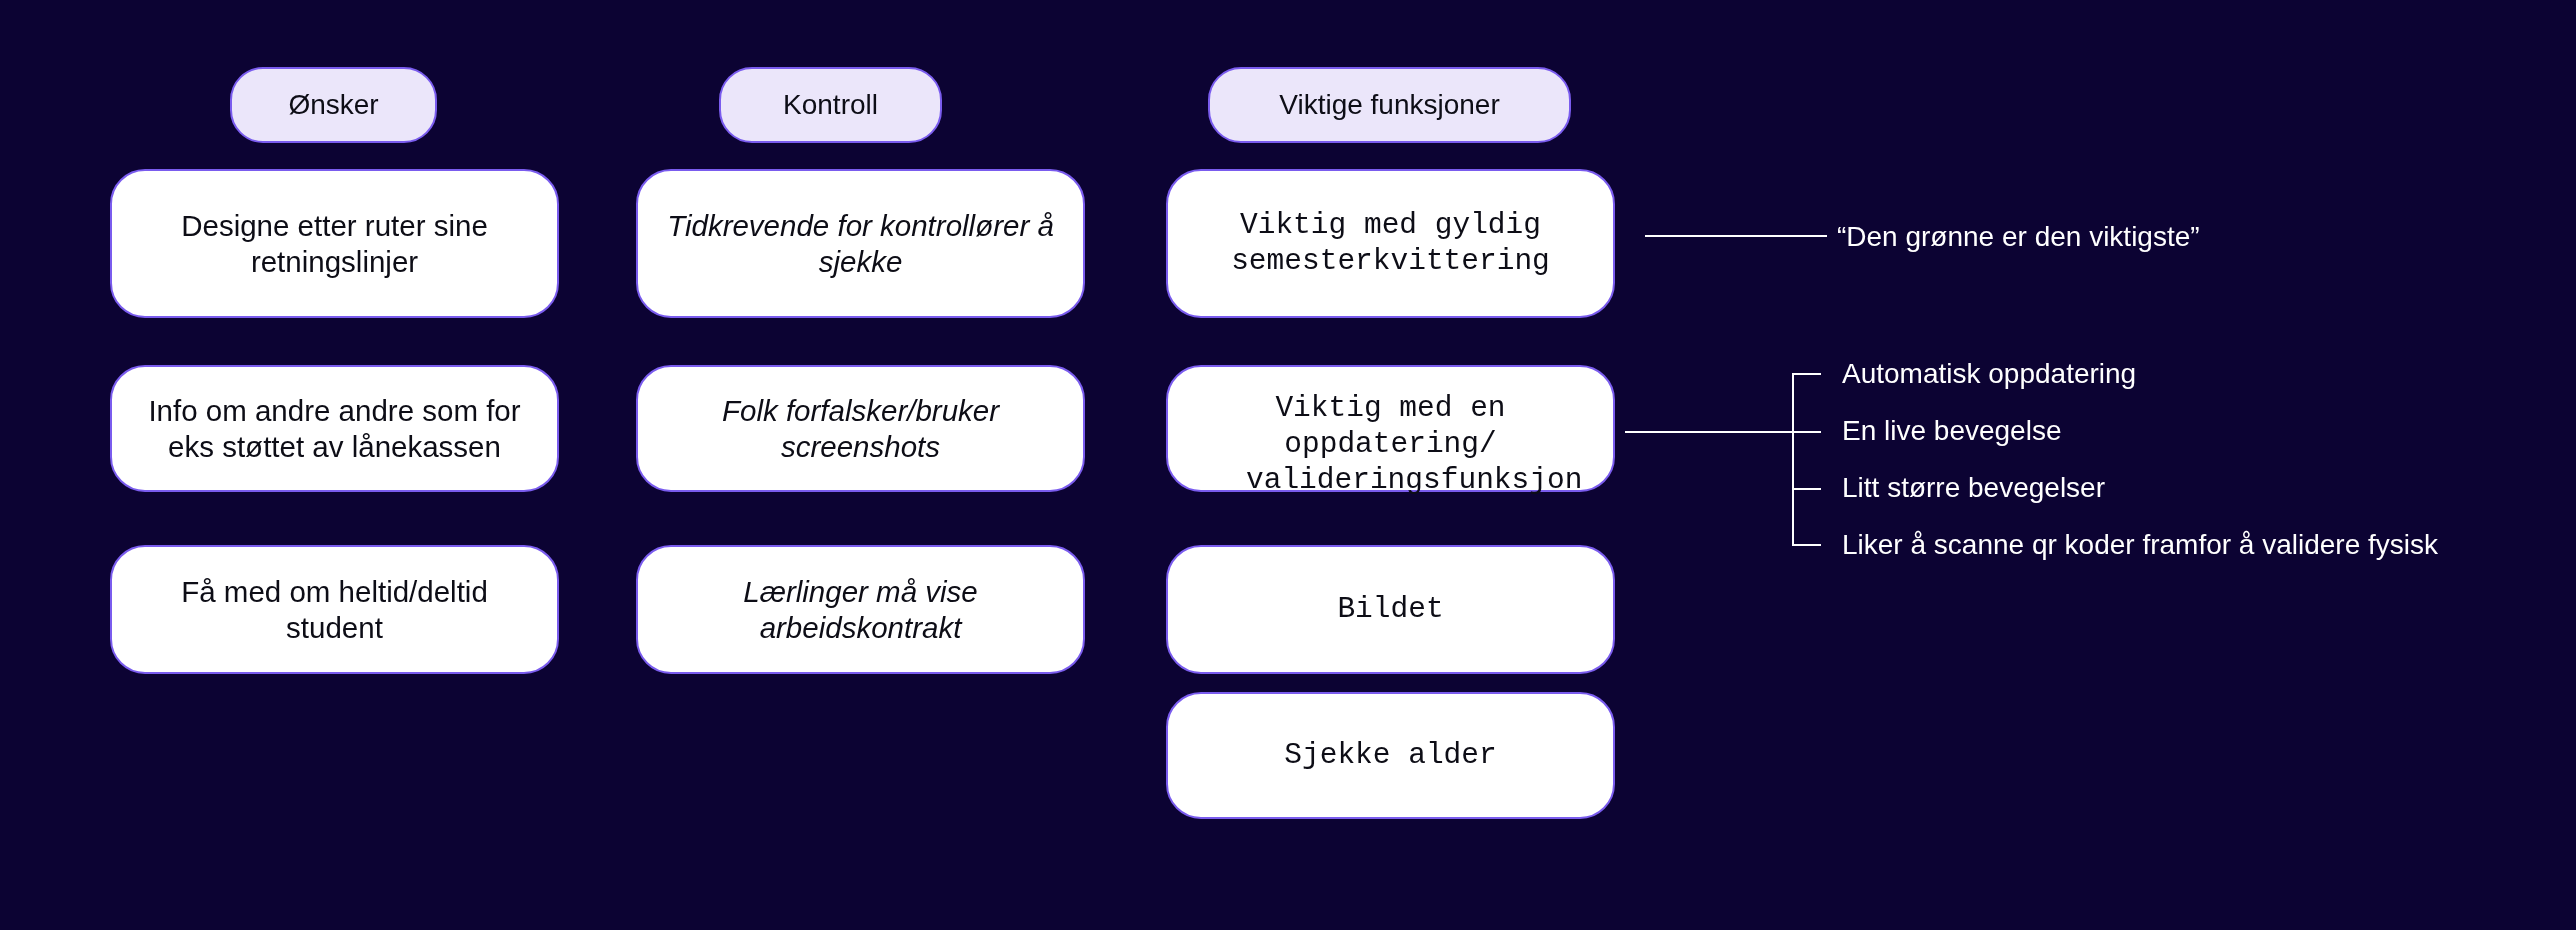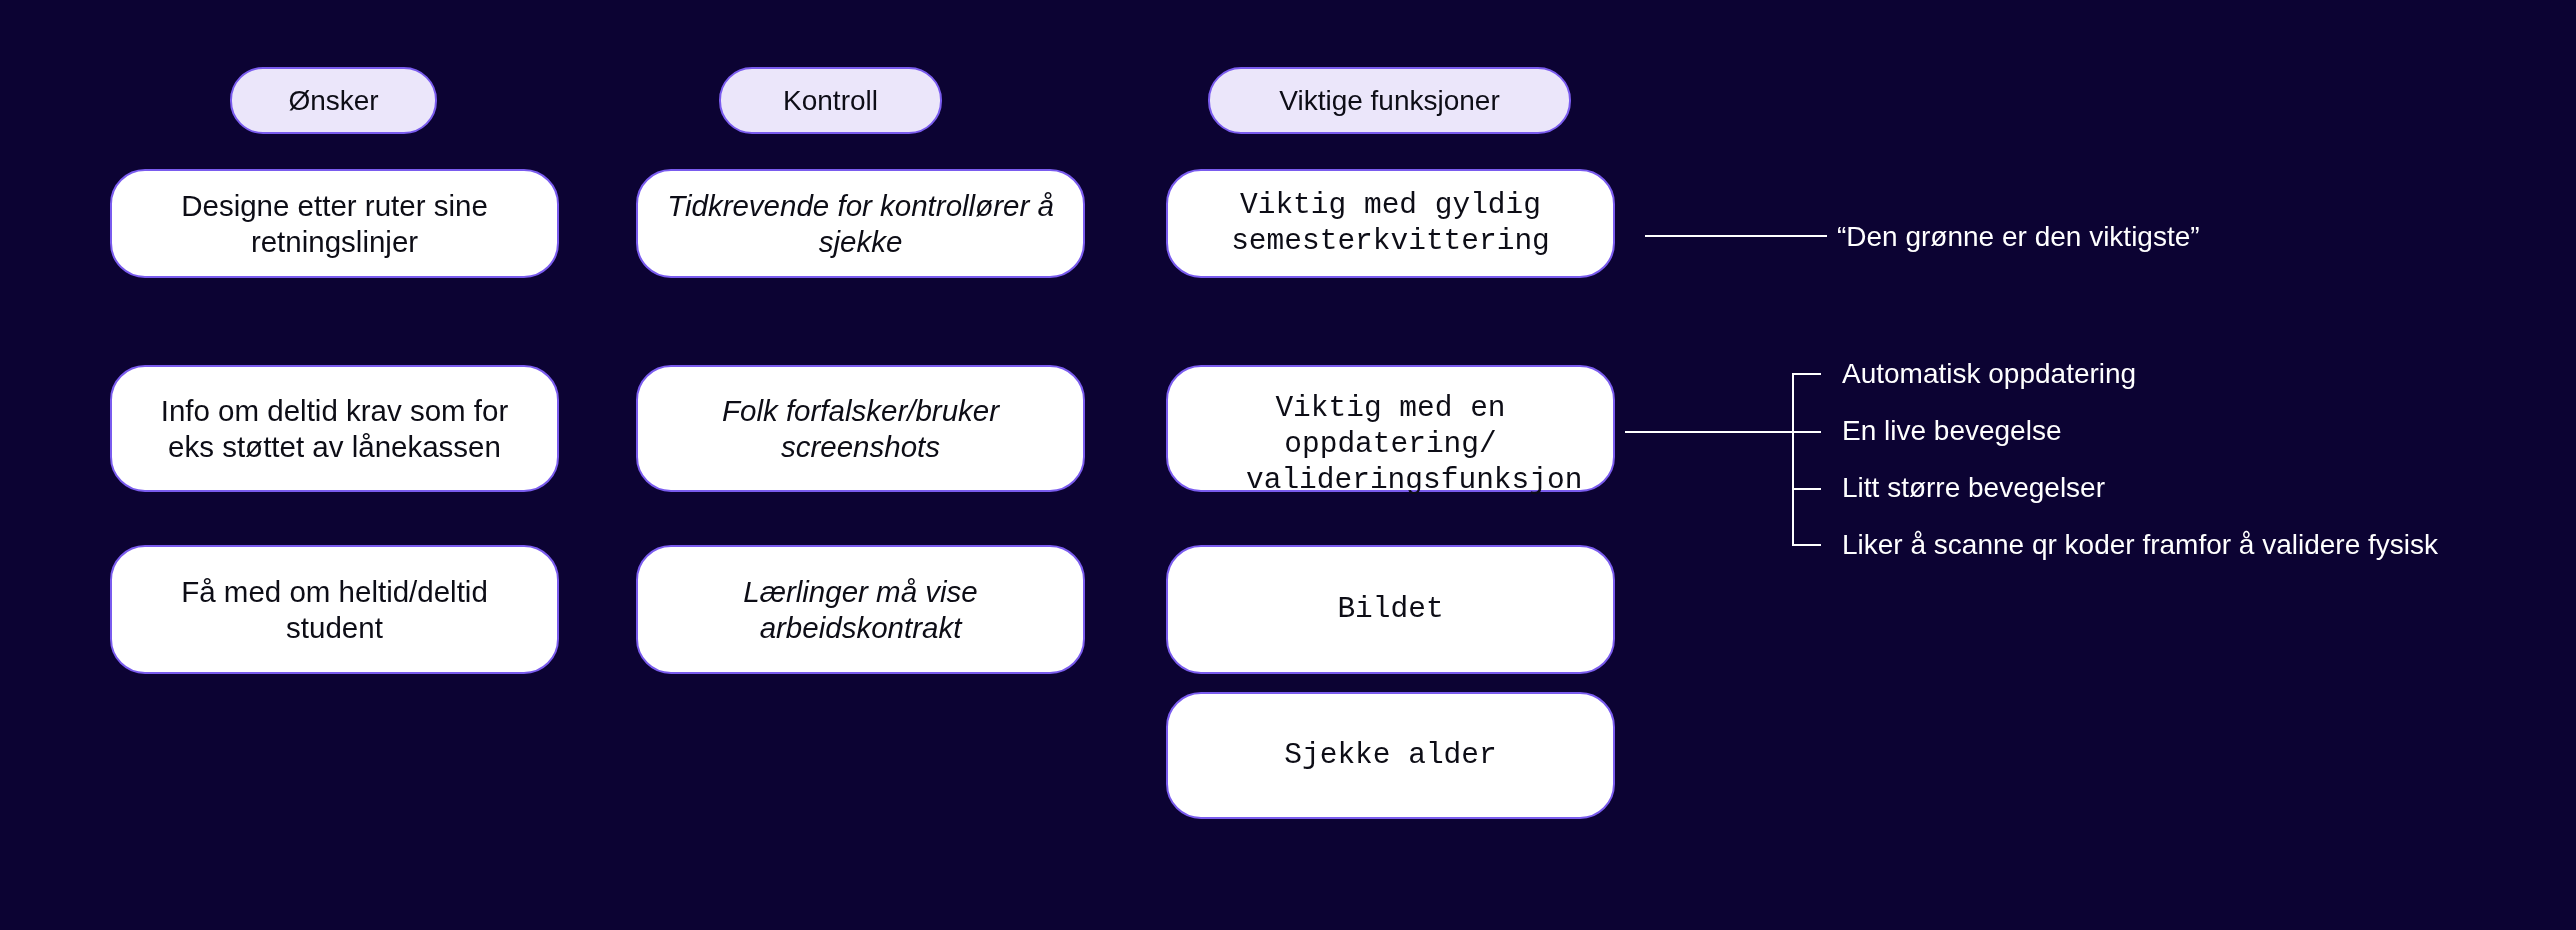--- a/index.html
+++ b/index.html
@@ -16,21 +16,21 @@
     background:var(--background);
     font-family:"Liberation Sans", sans-serif;
     position:relative;
     overflow:hidden;
   }
   .board{position:absolute;inset:0;}
 
   
   .pill{
     position:absolute;
-    top:67px;height:67px;
+    top:67px;height:76px;
     border-radius:33px;
     background:var(--pill-bg);
     border:2.5px solid var(--accent);
     display:flex;align-items:center;justify-content:center;
     font-size:28px;color:var(--card-text);
   }
   .pill-1{left:230px;width:207px;}
   .pill-2{left:719px;width:223px;}
   .pill-3{left:1208px;width:363px;}
 
@@ -40,21 +40,21 @@
     background:var(--card-bg);
     border:2.5px solid var(--accent);
     border-radius:35px;
     display:flex;align-items:center;justify-content:center;
     text-align:center;
     font-size:29.5px;line-height:1.22;color:var(--card-text);
   }
   .card .inner{max-width:389px;}
   .card.narrow .inner{max-width:289px;margin-top:32px;}
   .col-1{left:110px;} .col-2{left:636px;font-style:italic;} .col-3{left:1166px;font-family:Liberation Mono, monospace;}
-  .row-1{top:169px;height:109px;}
+  .row-1{top:169px;height:149px;}
   .row-2{top:365px;height:127px;}
   .row-3{top:545px;height:129px;}
   .row-4{top:692px;height:127px;}
 
   
   .line{position:absolute;background:var(--annotation-text);}
   .quote-line{left:1645px;top:235px;width:182px;height:1.9px;}
   .branch-stem{left:1625px;top:431px;width:167px;height:1.9px;}
   .branch-vert{left:1792px;top:373px;width:1.9px;height:173px;}
   .tick{left:1792px;width:29px;height:1.9px;}
@@ -85,21 +85,21 @@
     <span>Kontroll</span>
   </div>
   <div class="pill pill-3">
     <span>Viktige funksjoner</span>
   </div>
 
   <div class="card col-1 row-1">
     <div class="inner">Designe etter ruter sine retningslinjer</div>
   </div>
   <div class="card col-1 row-2">
-    <div class="inner">Info om deltid krav som for eks støttet av lånekassen</div>
+    <div class="inner">Info om andre andre som for eks støttet av lånekassen</div>
   </div>
   <div class="card col-1 row-3">
     <div class="inner">Få med om heltid/deltid student</div>
   </div>
 
   <div class="card col-2 row-1">
     <div class="inner">Tidkrevende for kontrollører å sjekke</div>
   </div>
   <div class="card col-2 row-2">
     <div class="inner">Folk forfalsker/bruker screenshots</div>

